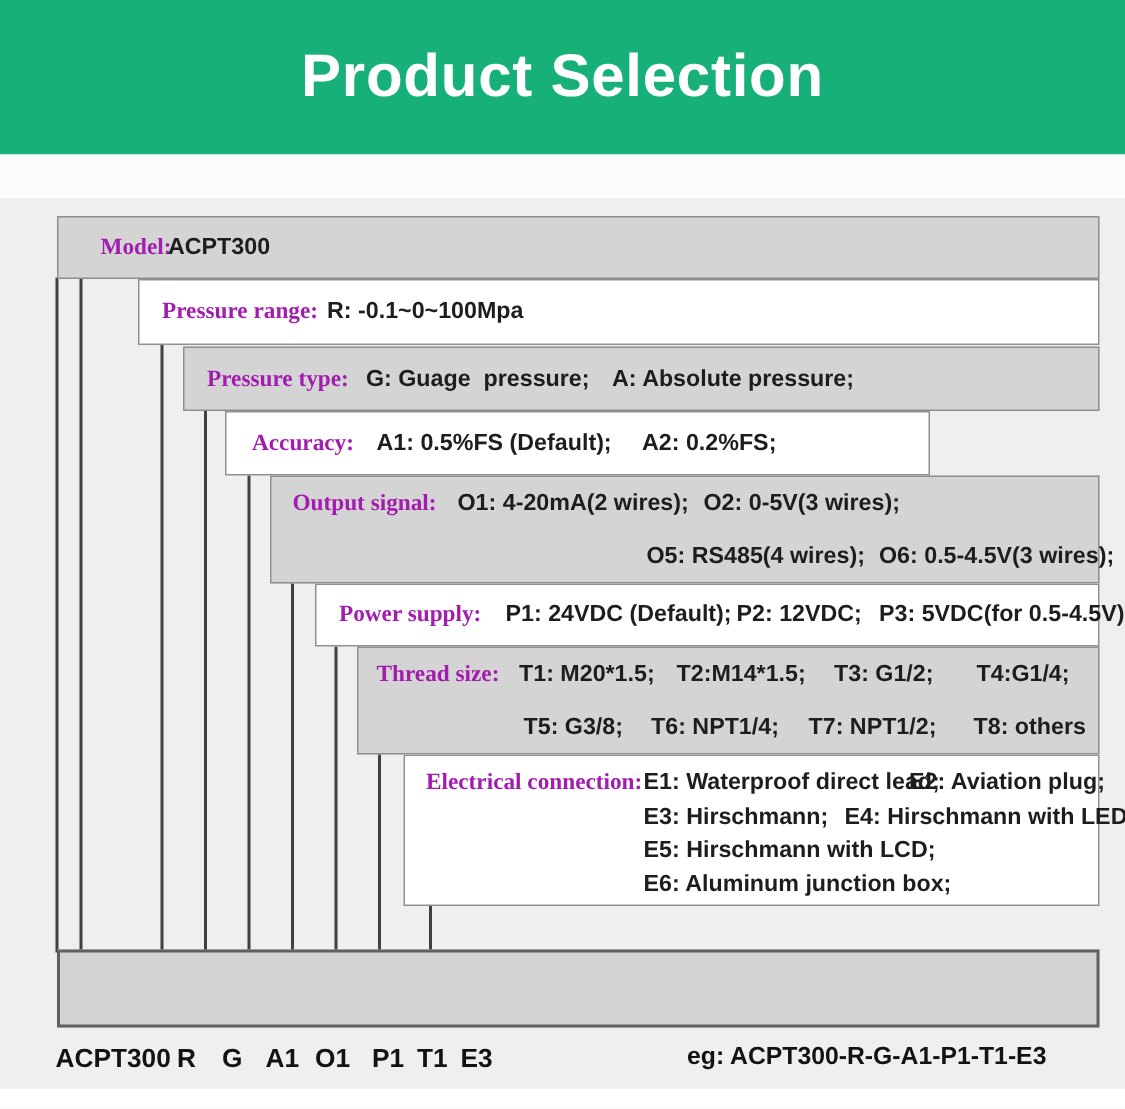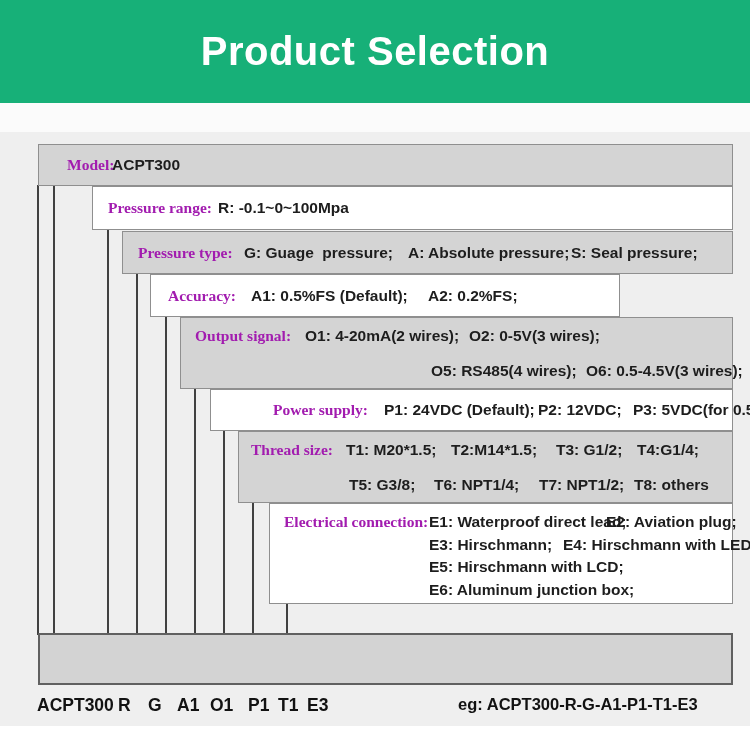--- a/index.html
+++ b/index.html
@@ -18,37 +18,37 @@
   .band-bottom{left:0;top:726px;width:750px;height:13px;background:#ffffff;}
   
   .box{border:1px solid #8f8f8f;box-sizing:border-box;}
   .gray{background:#d4d4d4;}
   .white{background:#ffffff;}
   .r0{left:38px; top:144px;width:695px;height:42px;}
   .r1{left:92px; top:186px;width:641px;height:44px;}
   .r2{left:122px;top:231px;width:611px;height:43px;}
   .r3{left:150px;top:274px;width:470px;height:43px;}
   .r4{left:180px;top:317px;width:553px;height:72px;}
-  .r5{left:210px;top:389px;width:523px;height:42px;padding-left:47px;}
+  .r5{left:210px;top:389px;width:523px;height:42px;}
   .r6{left:238px;top:431px;width:495px;height:72px;text-align:center;}
   .r7{left:269px;top:503px;width:464px;height:101px;padding-top:7px;}
   .bl{position:relative;height:100%;}
   .r4 .bl,.r6 .bl{height:35px;}
   .r7 .bl{height:22.5px;}
   .lab,.val{position:absolute;top:50%;transform:translateY(-50%);
     white-space:pre;font-size:15.5px;font-weight:700;}
   .lab{color:#a21caf;font-family:Liberation Serif, serif;}
   .val{color:#1d1d1d;}
   
   .x12{left:12px}.x14{left:14px}.x15{left:15px}.x17{left:17px}.x28{left:28px}
   .x73{left:73px}.x92{left:92px}.x100{left:100px}.x107{left:107px}.x110{left:110px}
   .x121{left:121px}.x124{left:124px}.x125{left:125px}.x126{left:126px}.x159{left:159px}
   .x195{left:195px}.x212{left:212px}.x250{left:250px}.x277{left:277px}.x280{left:280px}
   .x285{left:285px}.x288{left:288px}.x293{left:293px}.x300{left:300px}.x317{left:317px}
-  .x336{left:336px}.x375{left:375px}.x395{left:395px}.x398{left:398px}.x405{left:405px}
+  .x336{left:336px}.x375{left:375px}.x395{left:410px}.x398{left:412px}.x405{left:405px}
   .x432{left:432px}.x448{left:448px}
   
   .vline{width:2px;background:#404040;}
   .v1{left:37px; top:185px;height:450px;}
   .v2{left:53px; top:185px;height:450px;}
   .v3{left:107px;top:229px;height:406px;}
   .v4{left:136px;top:273px;height:362px;}
   .v5{left:165px;top:316px;height:319px;}
   .v6{left:194px;top:388px;height:247px;}
   .v7{left:223px;top:430px;height:205px;}
@@ -96,21 +96,20 @@
     <span class="lab x15">Pressure range:</span>
     <span class="val x125">R: -0.1~0~100Mpa</span>
   </div>
 </div>
 
 <div class="abs box gray r2">
   <div class="bl">
     <span class="lab x15">Pressure type:</span>
     <span class="val x121">G: Guage  pressure;</span>
     <span class="val x285">A: Absolute pressure;</span>
-    <span class="val x448">S: Seal pressure;</span>
   </div>
 </div>
 
 <div class="abs box white r3">
   <div class="bl">
     <span class="lab x17">Accuracy:</span>
     <span class="val x100">A1: 0.5%FS (Default);</span>
     <span class="val x277">A2: 0.2%FS;</span>
   </div>
 </div>

